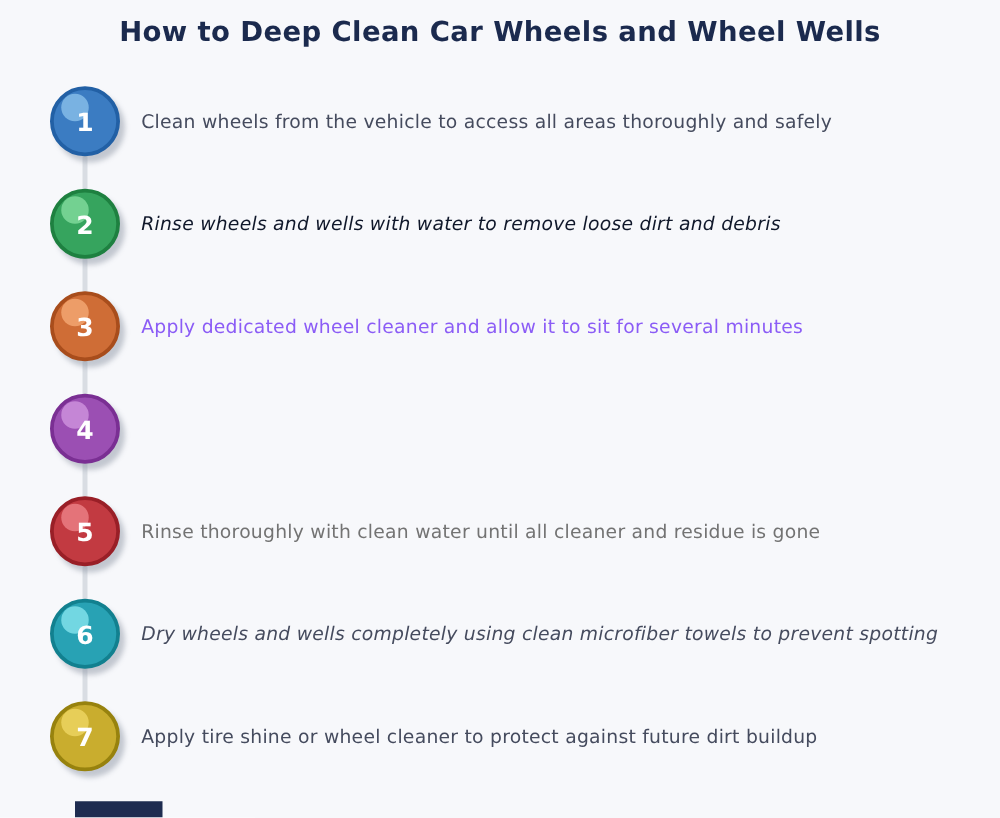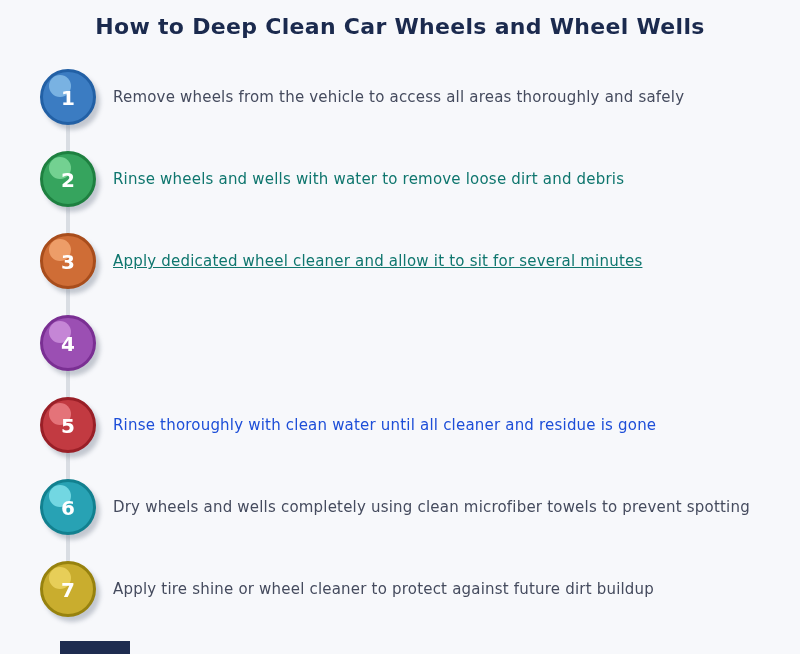--- a/index.html
+++ b/index.html
@@ -98,60 +98,60 @@
 
   <div class="connector" style="background: rgb(217, 221, 227);"></div>
 
   <div class="steps">
 
     <div class="step">
       <div class="badge" style="background: rgb(59, 124, 194); border-color: rgb(34, 96, 165);">
         <span class="hl" style="background: rgb(133, 188, 232);"></span>
         <span class="num" style="color: rgb(255, 255, 255);">1</span>
       </div>
-      <p class="desc" style="color: rgb(69, 75, 94);">Remove wheels from the vehicle to access all areas thoroughly and safely</p>
+      <p class="desc" style="color: rgb(69, 75, 94);">Clean wheels from the vehicle to access all areas thoroughly and safely</p>
     </div>
 
     <div class="step">
       <div class="badge" style="background: rgb(54, 164, 94); border-color: rgb(30, 128, 64);">
         <span class="hl" style="background: rgb(126, 217, 154);"></span>
         <span class="num" style="color: rgb(255, 255, 255);">2</span>
       </div>
-      <p class="desc" style="color: #0f766e;">Rinse wheels and wells with water to remove loose dirt and debris</p>
+      <p class="desc" style="color: #0f172a; font-style: italic;">Rinse wheels and wells with water to remove loose dirt and debris</p>
     </div>
 
     <div class="step">
       <div class="badge" style="background: rgb(207, 109, 54); border-color: rgb(168, 77, 28);">
         <span class="hl" style="background: rgb(242, 166, 113);"></span>
         <span class="num" style="color: rgb(255, 255, 255);">3</span>
       </div>
-      <p class="desc" style="color: #0f766e; text-decoration: underline;">Apply dedicated wheel cleaner and allow it to sit for several minutes</p>
+      <p class="desc" style="color: #8b5cf6;">Apply dedicated wheel cleaner and allow it to sit for several minutes</p>
     </div>
 
     <div class="step">
       <div class="badge" style="background: rgb(155, 79, 179); border-color: rgb(122, 47, 147);">
         <span class="hl" style="background: rgb(205, 143, 220);"></span>
         <span class="num" style="color: rgb(255, 255, 255);">4</span>
       </div>
     </div>
 
     <div class="step">
       <div class="badge" style="background: rgb(194, 58, 65); border-color: rgb(153, 31, 39);">
         <span class="hl" style="background: rgb(234, 126, 132);"></span>
         <span class="num" style="color: rgb(255, 255, 255);">5</span>
       </div>
-      <p class="desc" style="color: #1d4ed8;">Rinse thoroughly with clean water until all cleaner and residue is gone</p>
+      <p class="desc" style="color: #737373;">Rinse thoroughly with clean water until all cleaner and residue is gone</p>
     </div>
 
     <div class="step">
       <div class="badge" style="background: rgb(40, 162, 180); border-color: rgb(18, 128, 143);">
         <span class="hl" style="background: rgb(127, 224, 234);"></span>
         <span class="num" style="color: rgb(255, 255, 255);">6</span>
       </div>
-      <p class="desc" style="color: rgb(69, 75, 94);">Dry wheels and wells completely using clean microfiber towels to prevent spotting</p>
+      <p class="desc" style="color: rgb(69, 75, 94); font-style: italic;">Dry wheels and wells completely using clean microfiber towels to prevent spotting</p>
     </div>
 
     <div class="step">
       <div class="badge" style="background: rgb(201, 173, 46); border-color: rgb(151, 130, 14);">
         <span class="hl" style="background: rgb(236, 212, 95);"></span>
         <span class="num" style="color: rgb(255, 255, 255);">7</span>
       </div>
       <p class="desc" style="color: rgb(69, 75, 94);">Apply tire shine or wheel cleaner to protect against future dirt buildup</p>
     </div>
 

